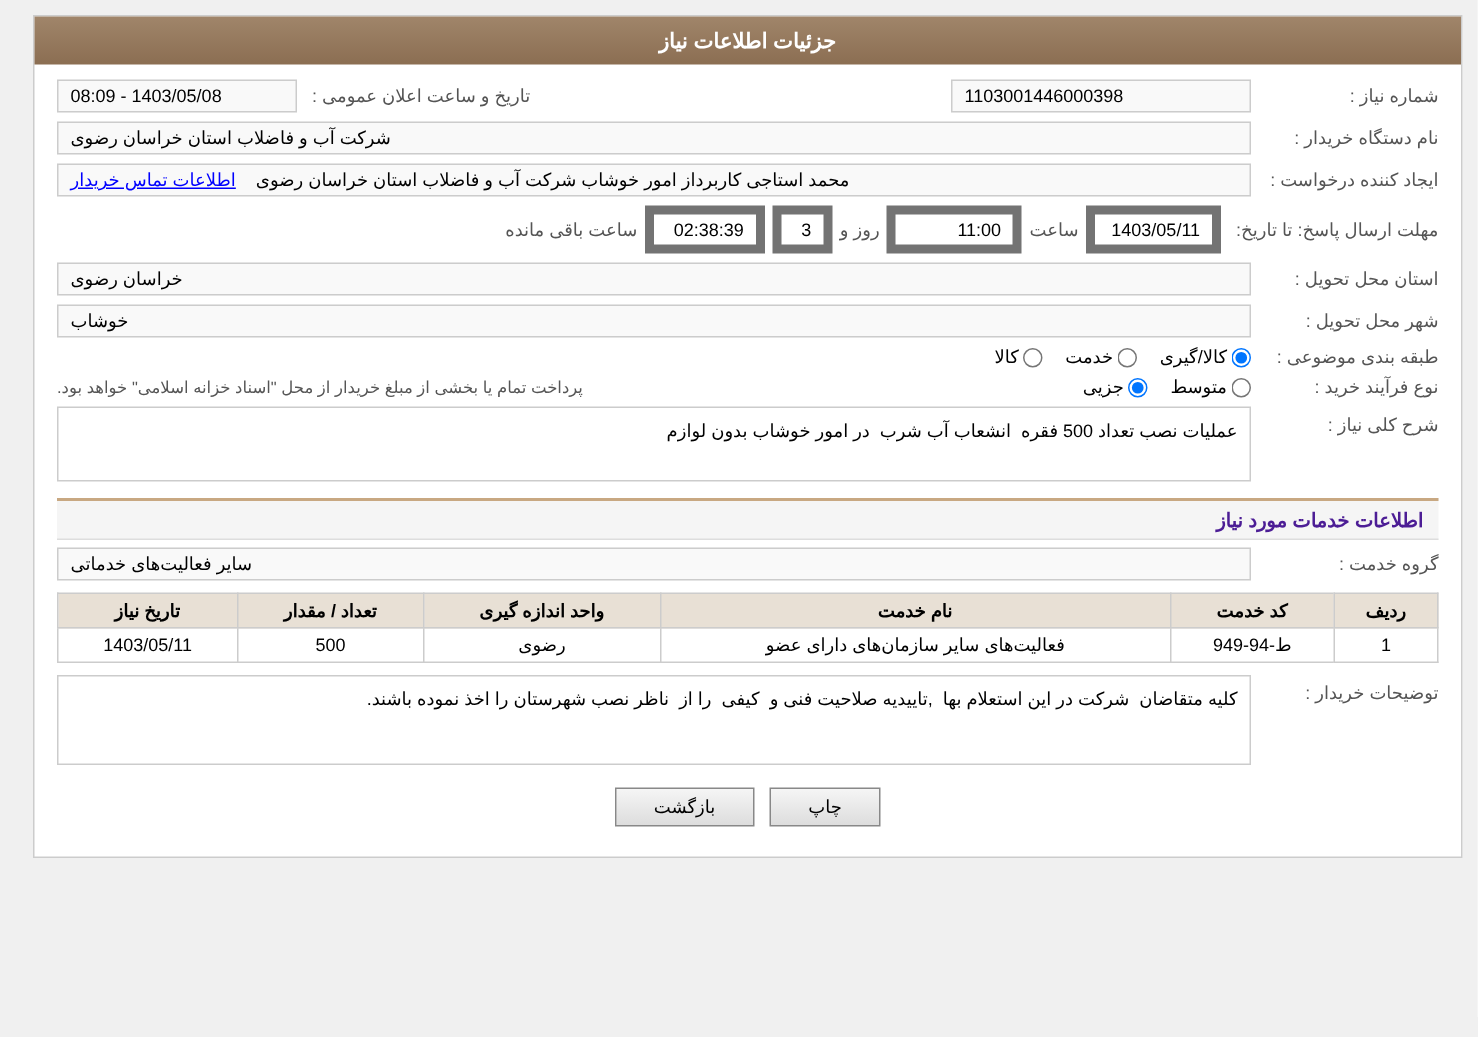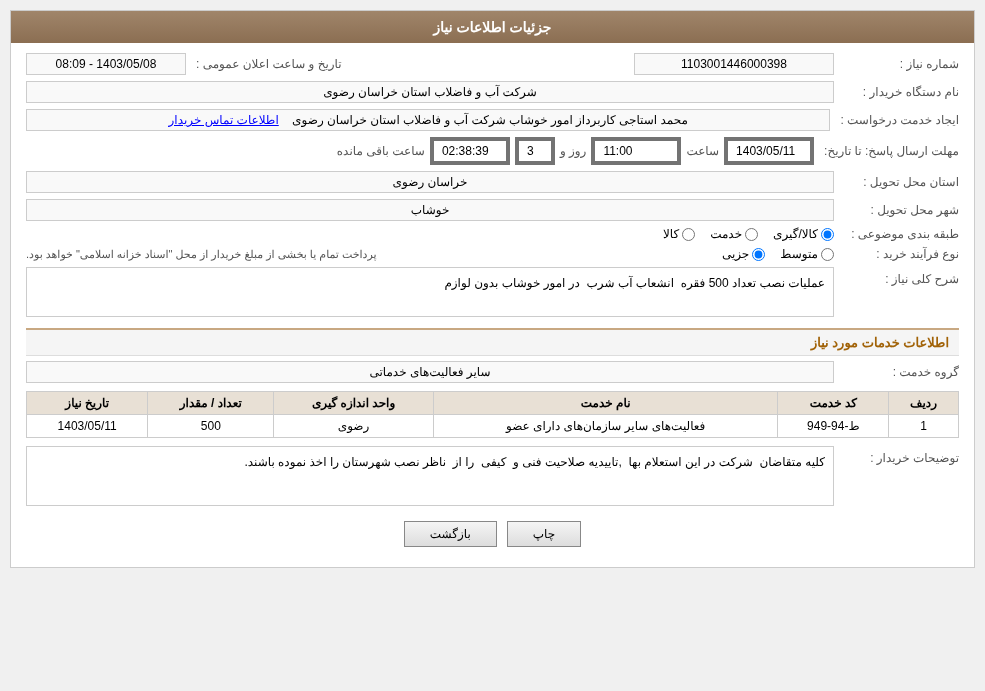--- a/index.html
+++ b/index.html
@@ -11,20 +11,21 @@
     }
     .page-container {
       width: 985px;
       min-height: 691px;
       background: #f0f0f0;
       padding: 10px;
     }
     .main-panel {
       background: #fff;
       border: 1px solid #ccc;
+      margin-left: 12px;
     }
     .panel-header {
       background: linear-gradient(to bottom, #a0856a, #8b6e52);
       color: #fff;
       text-align: center;
       padding: 8px 12px;
       font-size: 14px;
       font-weight: bold;
     }
     .panel-body {
@@ -41,21 +42,21 @@
       white-space: nowrap;
       min-width: 120px;
       text-align: right;
       padding-left: 5px;
     }
     .value-box {
       background: #f9f9f9;
       border: 1px solid #ccc;
       padding: 3px 8px;
       min-height: 22px;
-      text-align: center;
+      text-align: left;
       direction: rtl;
     }
     .input-field {
       border: 1px solid #aaa;
       padding: 3px 6px;
       background: #fff;
       min-height: 22px;
       font-size: 12px;
       font-family: Tahoma, Arial, sans-serif;
     }
@@ -66,21 +67,21 @@
       text-decoration: underline;
     }
     .section-header {
       background: #f5f5f5;
       border-top: 2px solid #c8a882;
       border-bottom: 1px solid #ddd;
       padding: 5px 10px;
       font-weight: bold;
       font-size: 13px;
       margin: 8px 0 5px 0;
-      color: #a16207;
+      color: #4c1d95;
     }
     .radio-group {
       display: flex;
       gap: 15px;
       align-items: center;
     }
     .radio-item {
       display: flex;
       align-items: center;
       gap: 3px;
@@ -135,25 +136,25 @@
     }
     .watermark-area {
       position: relative;
       overflow: hidden;
     }
     .small-label {
       color: #555;
       white-space: nowrap;
     }
     .date-value {
-      border: 4px solid #737373;
+      border: 6px solid #737373;
       padding: 3px 8px;
       background: #fff;
       min-width: 90px;
-      text-align: left;
+      text-align: right;
     }
   </style>
 </head>
 <body>
 
 <div class="page-container">
   <div class="main-panel">
     <div class="panel-header">
       <span>جزئیات اطلاعات نیاز</span>
     </div>
@@ -166,21 +167,21 @@
         <span class="label">تاریخ و ساعت اعلان عمومی :</span>
         <div class="value-box" style="min-width:160px;">1403/05/08 - 08:09</div>
       </div>
 
       <div class="form-row">
         <span class="label">نام دستگاه خریدار :</span>
         <div class="value-box full-width">شرکت آب و فاضلاب استان خراسان رضوی</div>
       </div>
 
       <div class="form-row">
-        <span class="label">ایجاد خدمت درخواست :</span>
+        <span class="label">ایجاد کننده درخواست :</span>
         <div class="value-box full-width">
           <span>محمد استاجی کاربرداز امور خوشاب  شرکت آب و فاضلاب استان خراسان رضوی</span>
           &nbsp;&nbsp;
           <span class="link-text">اطلاعات تماس خریدار</span>
         </div>
       </div>
 
       <div class="form-row">
         <span class="label">مهلت ارسال پاسخ: تا تاریخ:</span>
         <div class="date-value input-field">1403/05/11</div>

